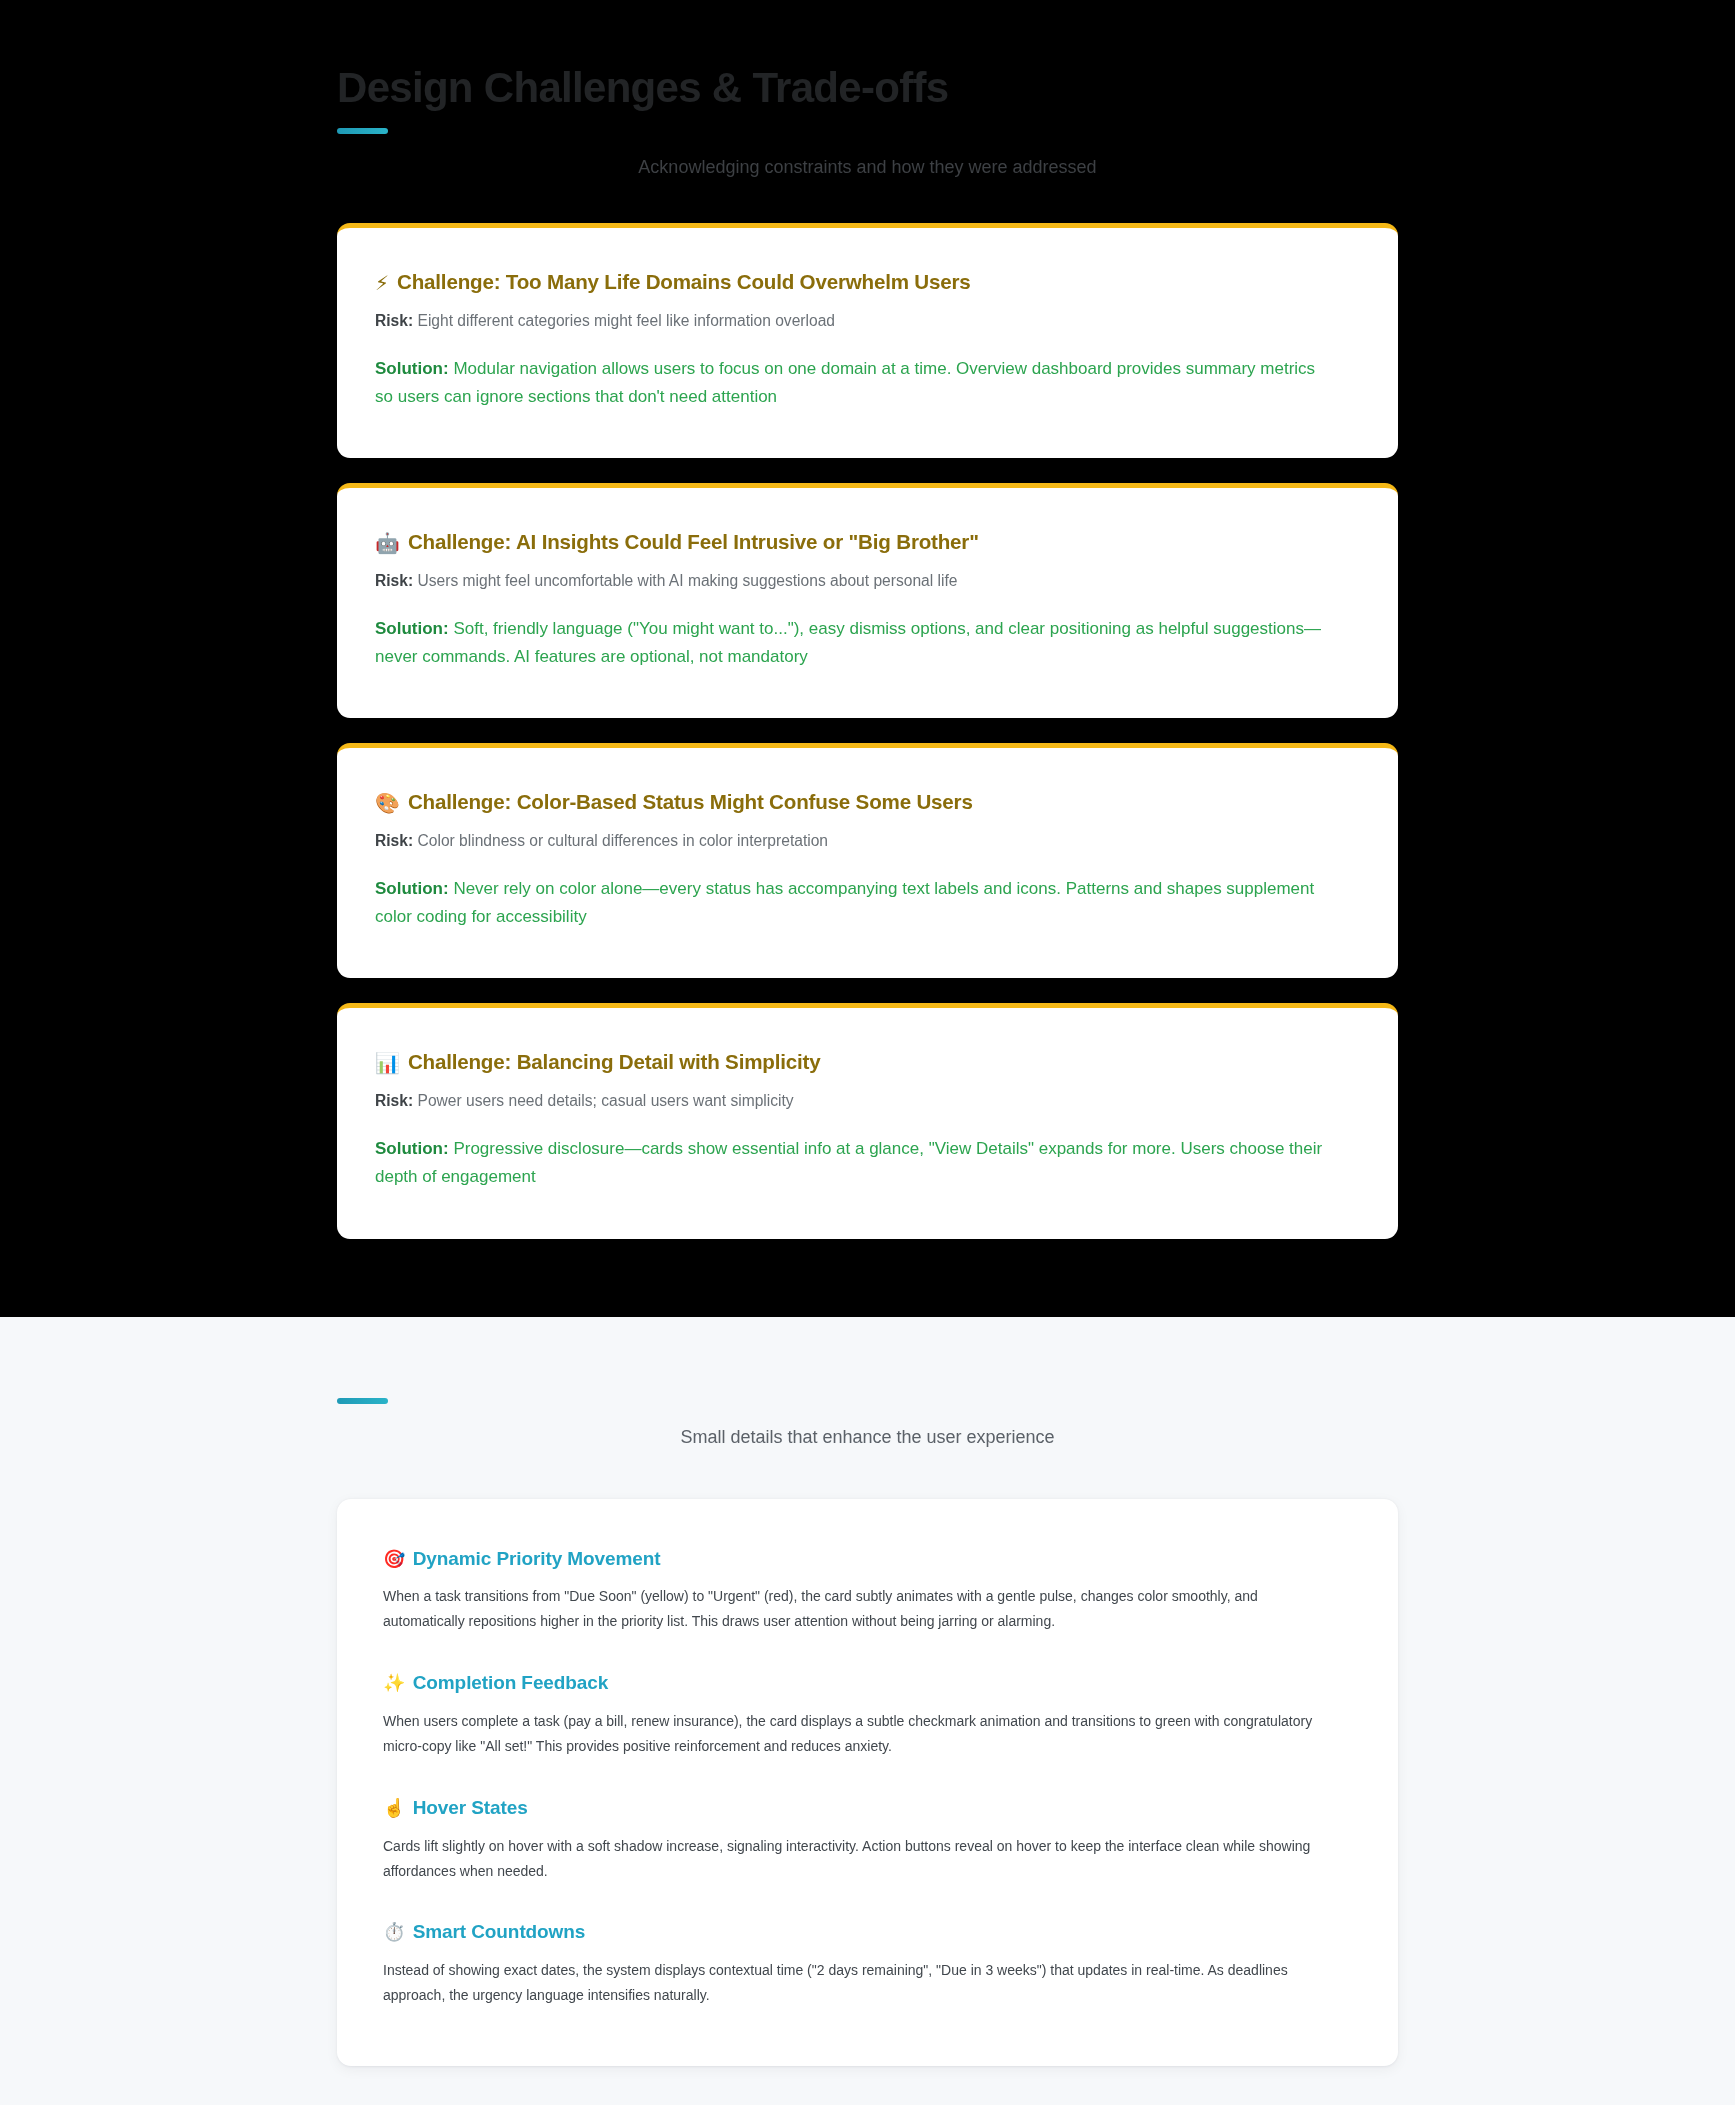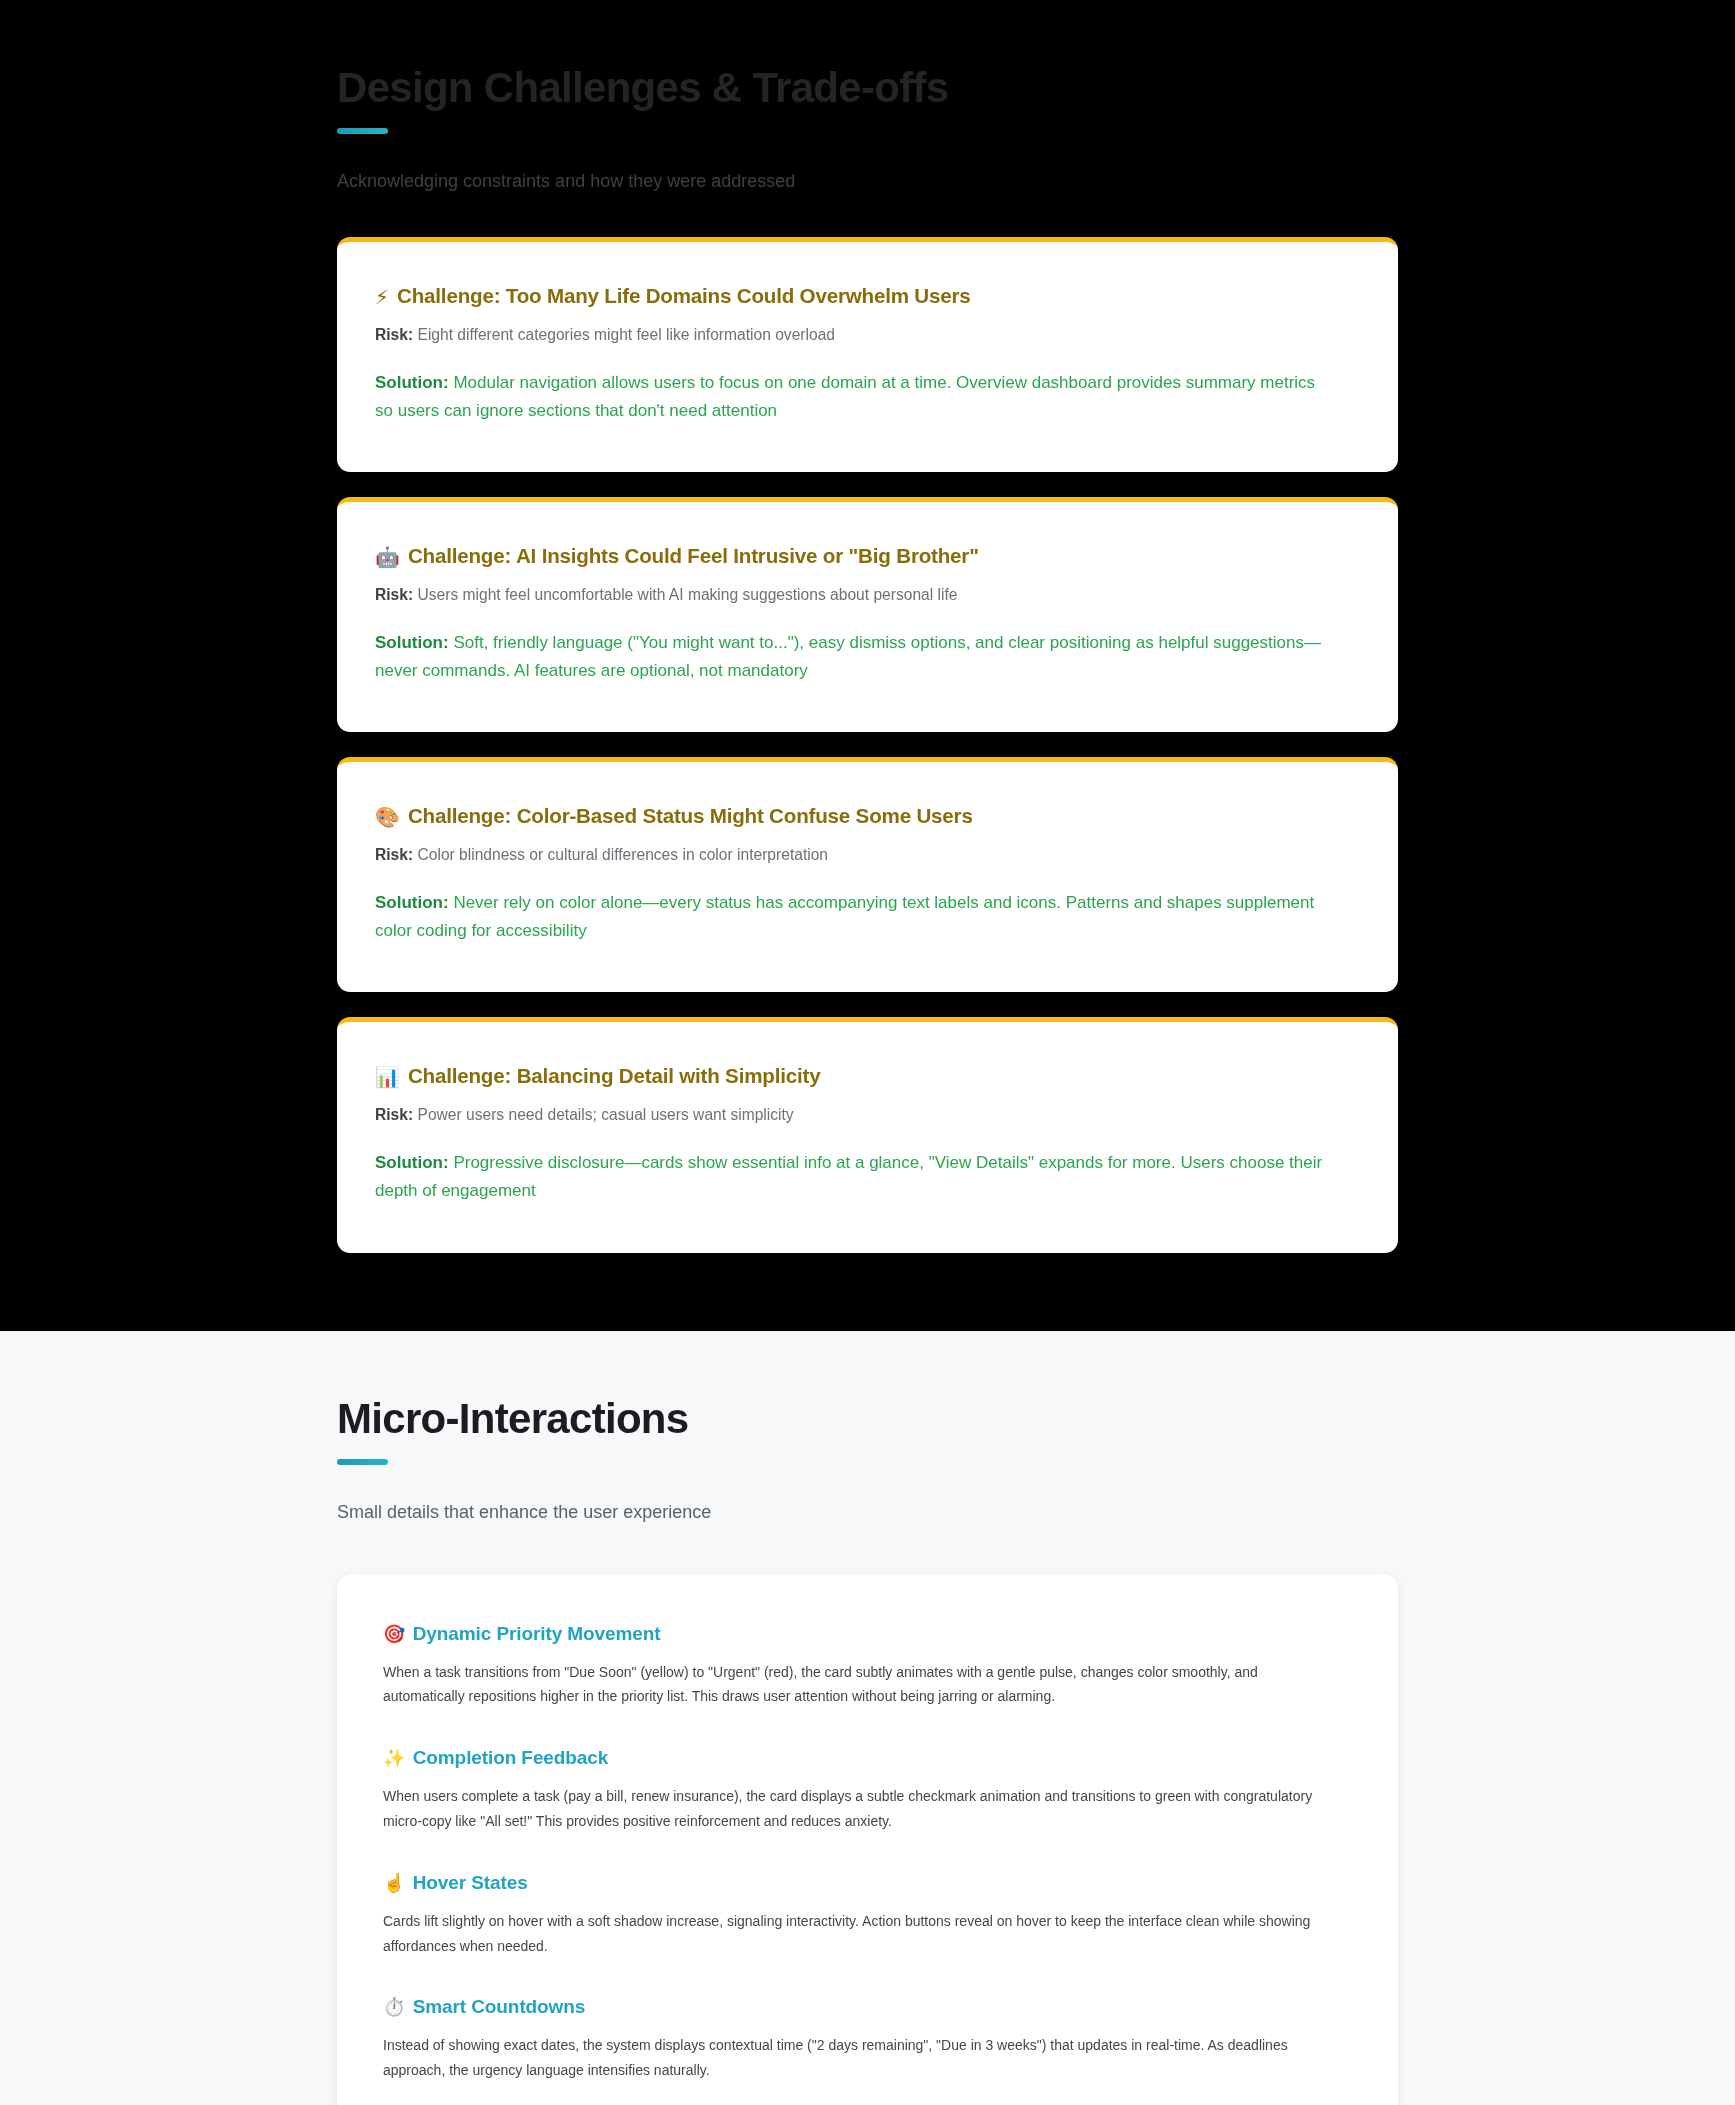--- a/index.html
+++ b/index.html
@@ -37,23 +37,24 @@
 
   .accent-bar {
     width: 51px;
     height: 5.8px;
     border-radius: 3.3px;
     margin-top: 17.3px;
     background: linear-gradient(90deg, #1f9ab6 0%, #2ab3c8 100%);
   }
 
   .sec-sub {
-    margin-top: 34px;
+    margin-top: 20px;
     font-size: 18px;
     line-height: 1.45;
+    text-align: center;
   }
   .sec-sub.dark-on-black { color: #3d4044; }
   .sec-sub.on-light      { color: #5b6168; }
 
   
   .cards { margin-top: 43px; }
 
   .challenge-card {
     position: relative;
     background: #ffffff;
@@ -214,21 +215,20 @@
       </article>
 
     </div>
   </div>
 </section>
 
 <section class="section-light">
   <div class="inner">
 
     <div class="section-head">
-      <h1 class="sec-title on-light">Micro-Interactions</h1>
       <div class="accent-bar"></div>
       <p class="sec-sub on-light">Small details that enhance the user experience</p>
     </div>
 
     <div class="micro-card">
 
       <div class="micro-item">
         <h3 class="micro-title">
           <span class="emoji">🎯</span>
           <span>Dynamic Priority Movement</span>

